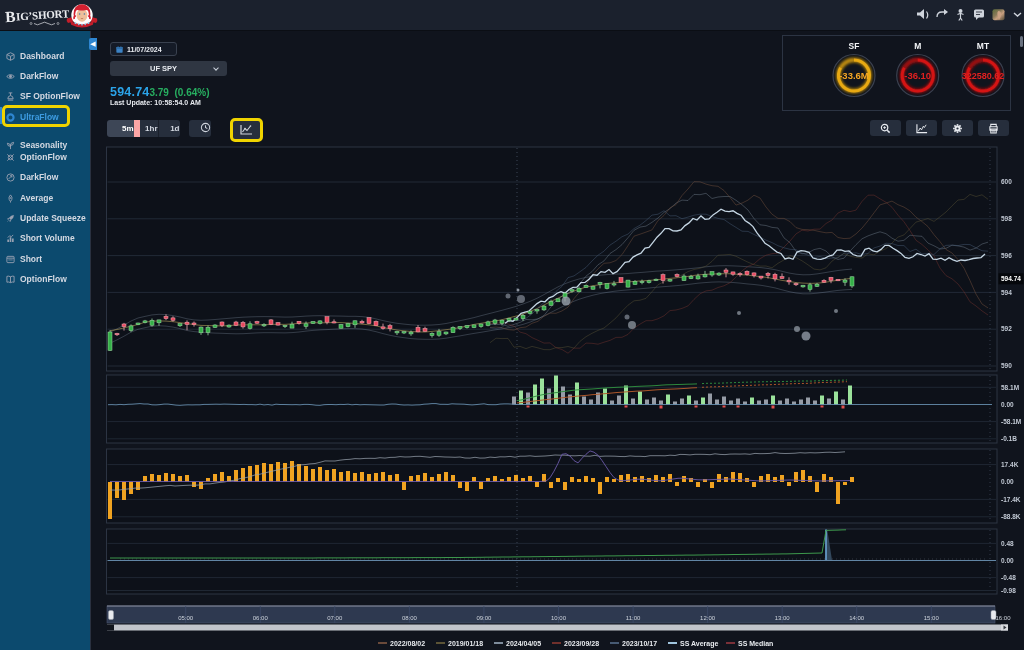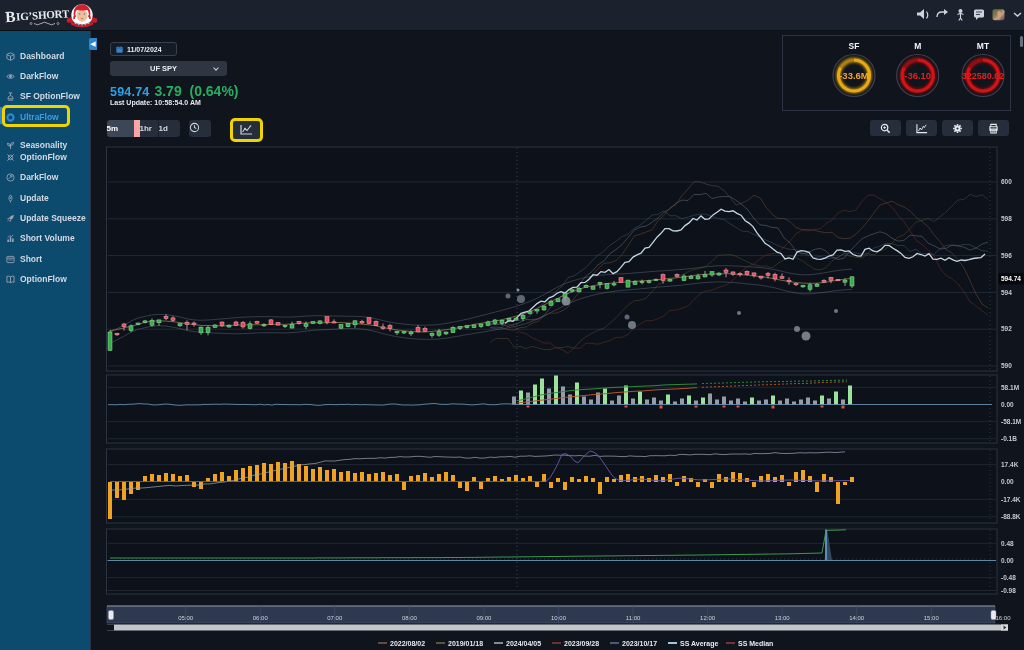--- a/index.html
+++ b/index.html
@@ -15,23 +15,23 @@
 #main { position:absolute; left:92px; top:31px; width:932px; height:619px; background:#10141d; }
 #collapse { position:absolute; left:89px; top:38px; width:8px; height:12px; background:#2e86d1; border-radius:2px 0 0 2px; color:#fff; font-size:7px; line-height:12px; text-align:center; }
 #datebox { position:absolute; left:110px; top:42px; width:67px; height:14px; background:#151b27; border:1px solid #39414f; border-radius:3px; display:flex; align-items:center; }
 #datebox .cal { width:7px; height:7px; margin-left:5px; }
 #datebox span { color:#e8ebf0; font-size:7px; font-weight:bold; margin-left:4px; }
 #ddown { position:absolute; left:110px; top:61px; width:117px; height:15px; background:#2f3642; border-radius:3px; display:flex; align-items:center; }
 #ddown span { color:#e8ebf0; font-size:7.5px; font-weight:bold; margin-left:8px;padding-left:32px; }
 #ddown .chev { position:absolute; right:9px; top:4.5px; width:4px; height:4px; border-right:1px solid #cbd2dc; border-bottom:1px solid #cbd2dc; transform:rotate(45deg);}
 #price { position:absolute; left:110px; top:82px; }
 #price b { color:#2ba3e8; font-size:12.5px; font-weight:bold; letter-spacing:0.2px; }
-#price i { color:#27ae60; font-size:14px; font-weight:bold; font-style:normal; margin-left:5px; }
+#price i { color:#27ae60; font-size:10px; font-weight:bold; font-style:normal; }
 #lastupd { position:absolute; left:110px; top:99px; color:#e6e9ee; font-size:7px; font-weight:bold; }
-.btn { position:absolute; top:120px; height:17px; background:#262e3c; color:#d4d9e2; font-size:8px; font-weight:bold; text-align:left; line-height:17px; border-radius:2px; }
+.btn { position:absolute; top:120px; height:17px; background:#262e3c; color:#d4d9e2; font-size:8px; font-weight:bold; text-align:right; line-height:17px; border-radius:2px; }
 #b5m { left:106.5px; width:27px; background:#3d4656; color:#fff; border-radius:3px 0 0 3px; }
 #b1h { left:133.5px; width:24px; border-radius:0; border-left:6px solid #fca5a5; }
 #b1d { left:157.5px; width:22px; border-radius:0 3px 3px 0; border-left:1px solid #1a202b; }
 #bclock { left:189px; width:22px; border-radius:3px; }
 #ybox2 { position:absolute; left:230px; top:118px; width:33px; height:24px; border:3.5px solid #f0d400; border-radius:5px; background:#262e3c; }
 .rbtn { position:absolute; top:120px; width:31px; height:16px; background:#262e3c; border-radius:3px; }
 #gaugepanel { position:absolute; left:782px; top:34.5px; width:229px; height:76px; border:1px solid #2c3443; }
 #vsbar { position:absolute; left:1020px; top:36px; width:3px; height:11px; background:#6a7280; border-radius:2px; }
 .icon { fill:none; stroke:#9aa2b2; stroke-width:1; }
 </style>
@@ -138,21 +138,21 @@
         <circle class="icon" cx="5" cy="5" r="4"></circle>
         <path class="icon" d="M3,6.5 L6.5,3 M4.5,3 h2 v2"></path>
       </svg>
       <span>DarkFlow</span>
     </div>
   <div class="mitem" style="top:157px">
       <svg viewBox="0 0 10 10">
         <path class="icon" d="M5,1 Q7.5,3.5 6.5,6 L5,8.5 L3.5,6 Q2.5,3.5 5,1 Z M5,8.5 V9.5"></path>
         <circle cx="5" cy="4.5" r="0.8" fill="#9aa2b2"></circle>
       </svg>
-      <span>Update</span>
+      <span>Average</span>
     </div>
   <div class="mitem" style="top:177px">
       <svg viewBox="0 0 10 10">
         <path d="M8.5,1.5 Q5.5,1.5 3.5,4.5 L5.5,6.5 Q8.5,4.5 8.5,1.5 Z M3.5,4.5 L1.5,5.5 L3,6 M5.5,6.5 L4.5,8.5 L4,7 M1.5,8.5 L3,7" fill="#9aa2b2" stroke="#9aa2b2" stroke-width="0.5"></path>
       </svg>
       <span>Update Squeeze</span>
     </div>
   <div class="mitem" style="top:197px">
       <svg viewBox="0 0 10 10">
         <path d="M1.5,9 V6 h1.8 V9 Z M4.1,9 V3.5 h1.8 V9 Z M6.7,9 V5 h1.8 V9 Z" fill="#9aa2b2"></path>

